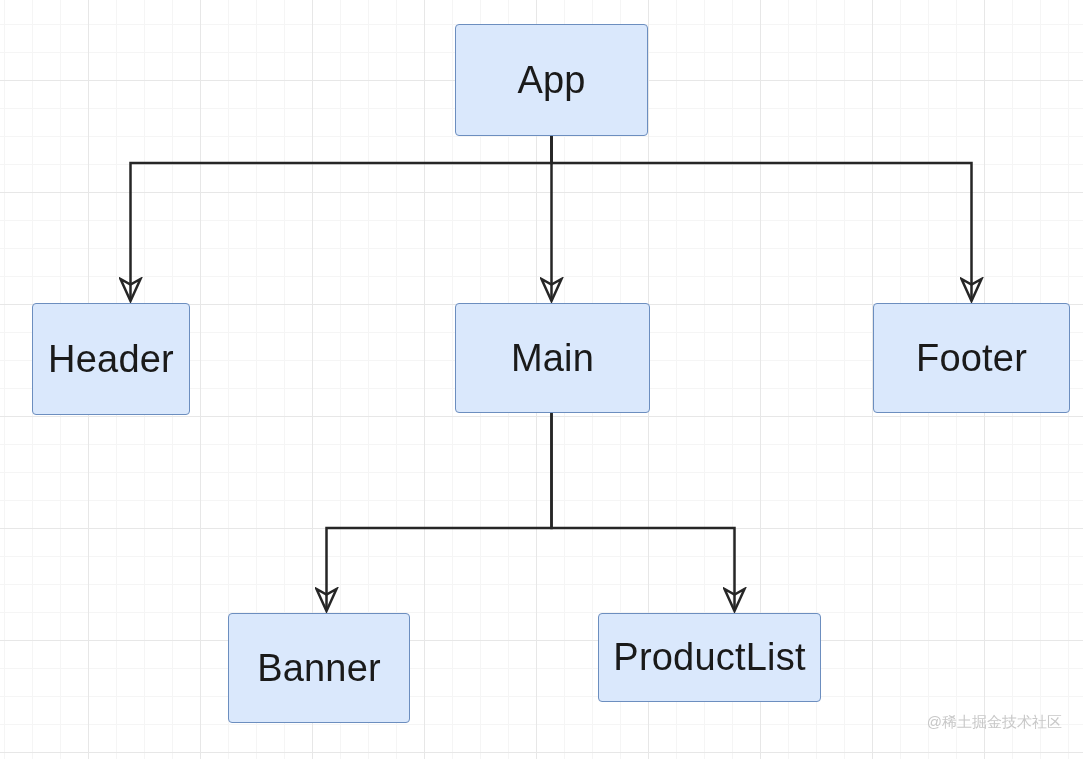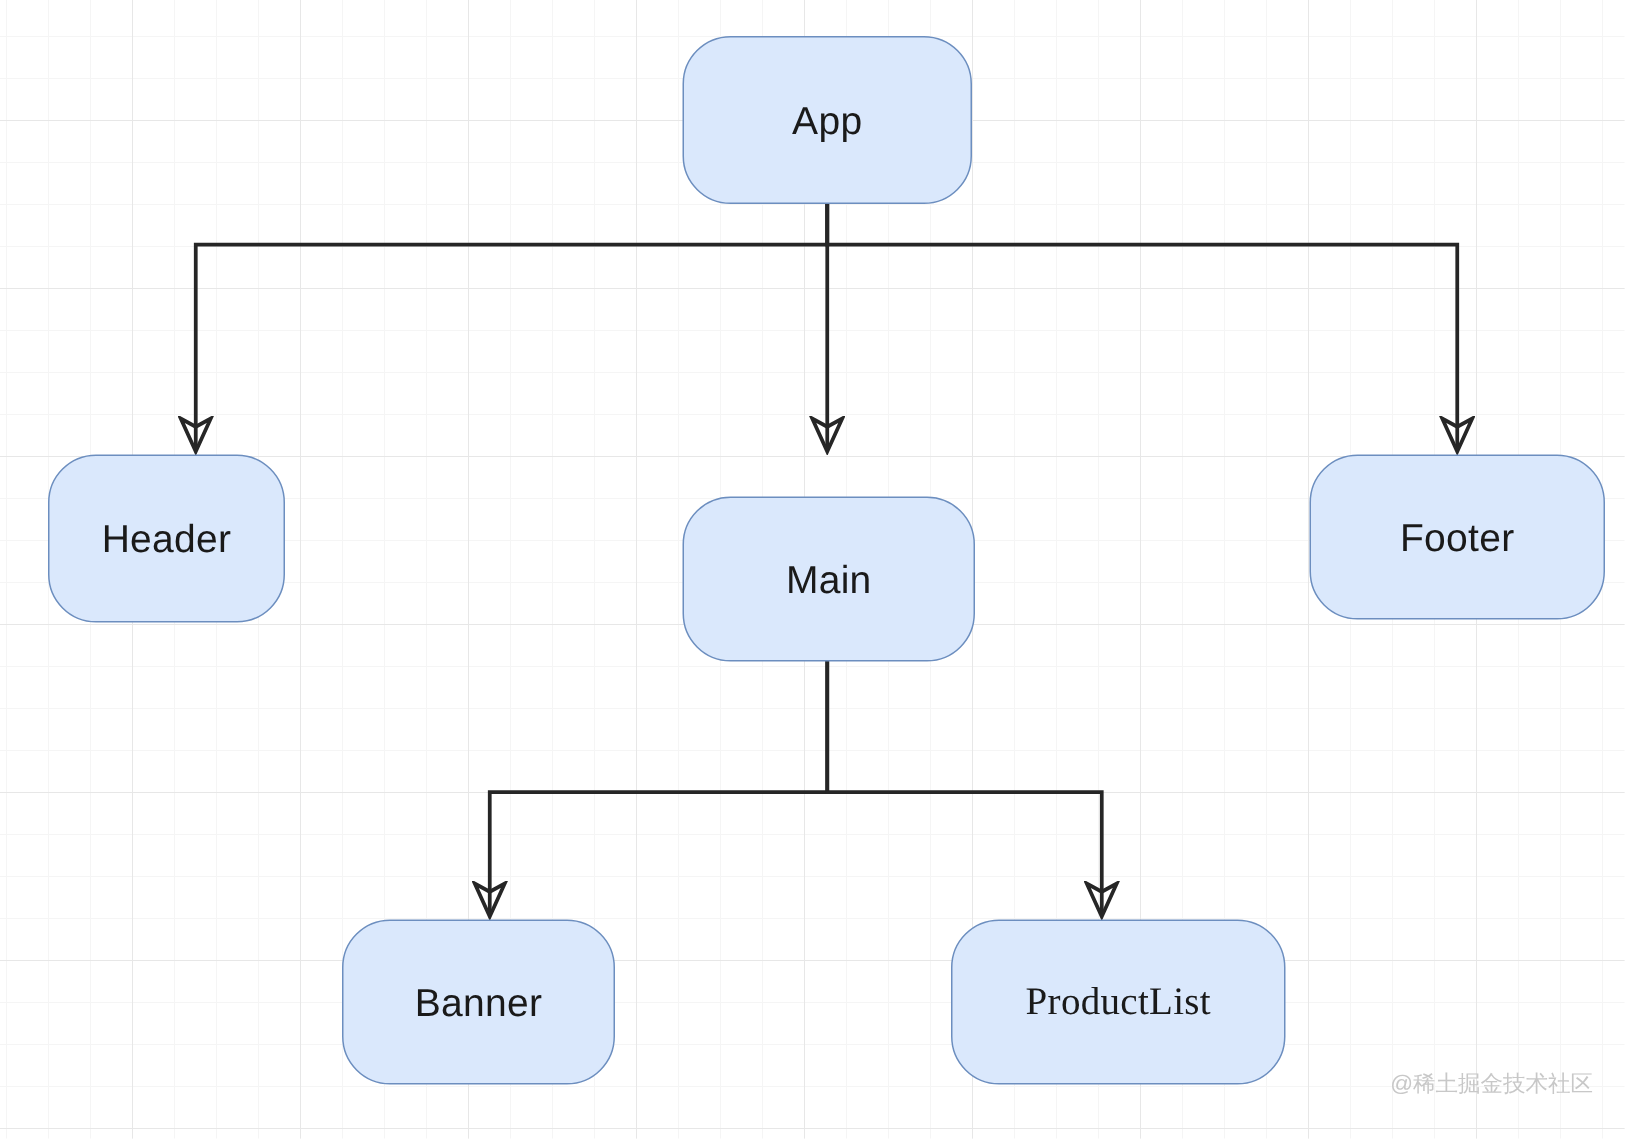--- a/index.html
+++ b/index.html
@@ -42,34 +42,34 @@
     fill: none;
     stroke: var(--connector, #262626);
     stroke-width: 2.5;
     stroke-linejoin: miter;
   }
   .node {
     position: absolute;
     box-sizing: border-box;
     background: var(--node-fill, #dae8fc);
     border: 1.5px solid var(--node-border, #6c8ebf);
-    border-radius: 32px;
+    border-radius: 4px;
     display: flex;
     align-items: center;
     justify-content: center;
-    font-size: 26px;
+    font-size: 38px;
     color: var(--text, #1a1a1a);
     letter-spacing: 0.2px;
   }
   #node-app         { left: 455px; top: 24px;  width: 193px; height: 112px; }
   #node-header      { left: 32px;  top: 303px; width: 158px; height: 112px; }
-  #node-main        { left: 455px; top: 303px; width: 195px; height: 110px; margin-top: 28px; }
+  #node-main        { left: 455px; top: 303px; width: 195px; height: 110px; }
   #node-footer      { left: 873px; top: 303px; width: 197px; height: 110px; }
   #node-banner      { left: 228px; top: 613px; width: 182px; height: 110px; }
-  #node-productlist { left: 634px; top: 613px; width: 223px; height: 110px; font-family: Liberation Serif, serif; }
+  #node-productlist { left: 598px; top: 613px; width: 223px; height: 89px; }
   .watermark {
     position: absolute;
     right: 21px;
     top: 713px;
     font-size: 15px;
     color: var(--watermark, #c8c8c8);
     white-space: nowrap;
   }
 </style>
 </head>

